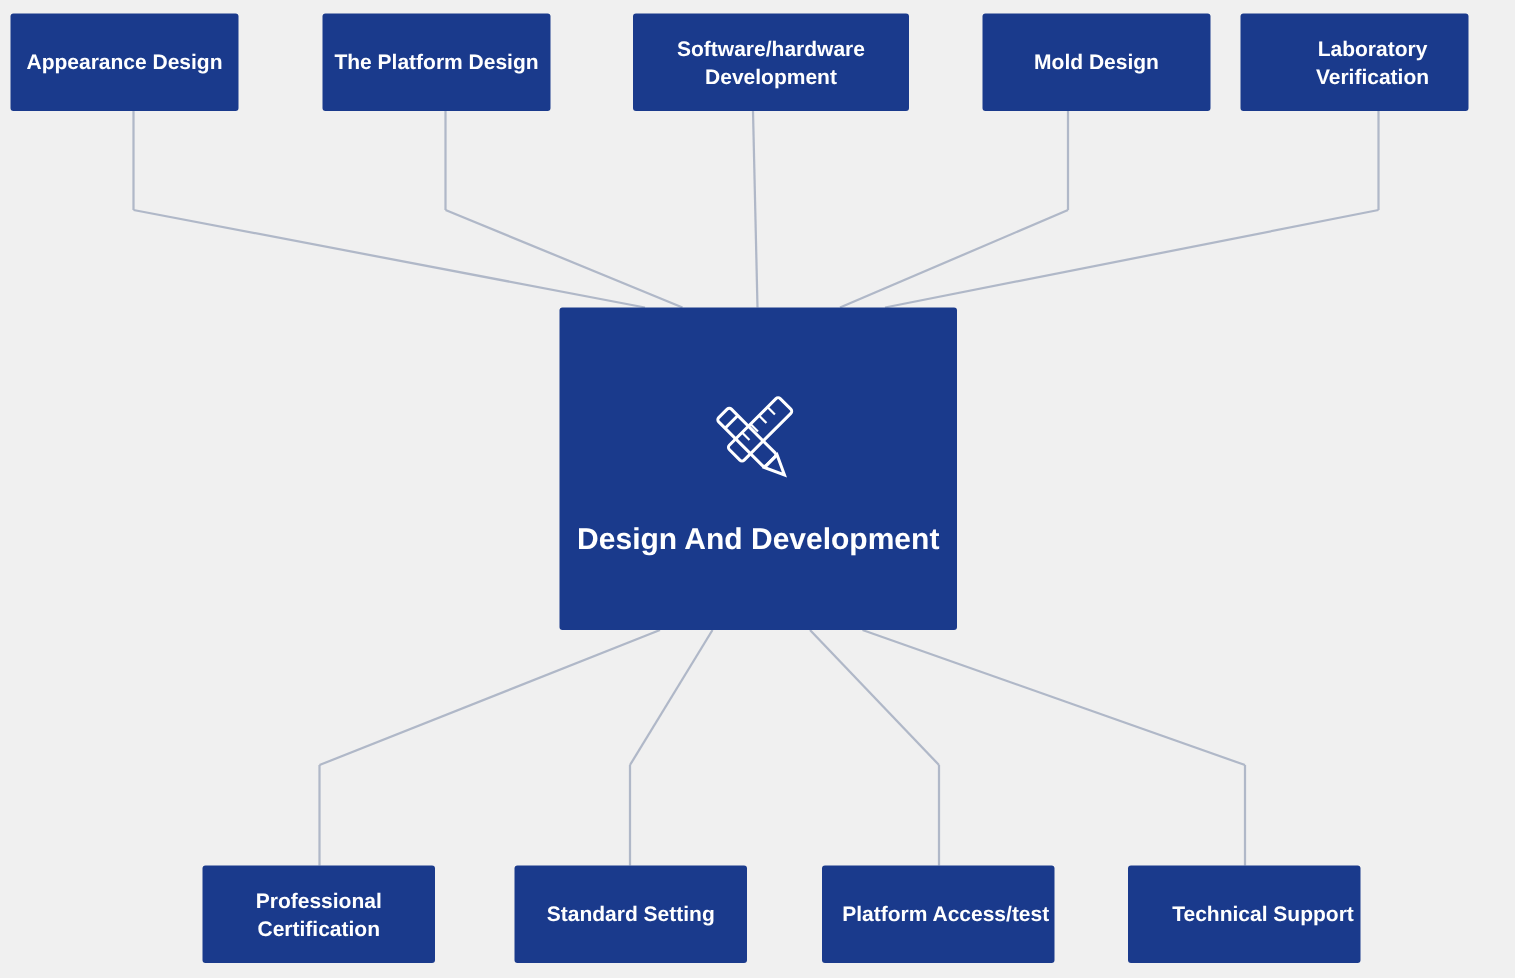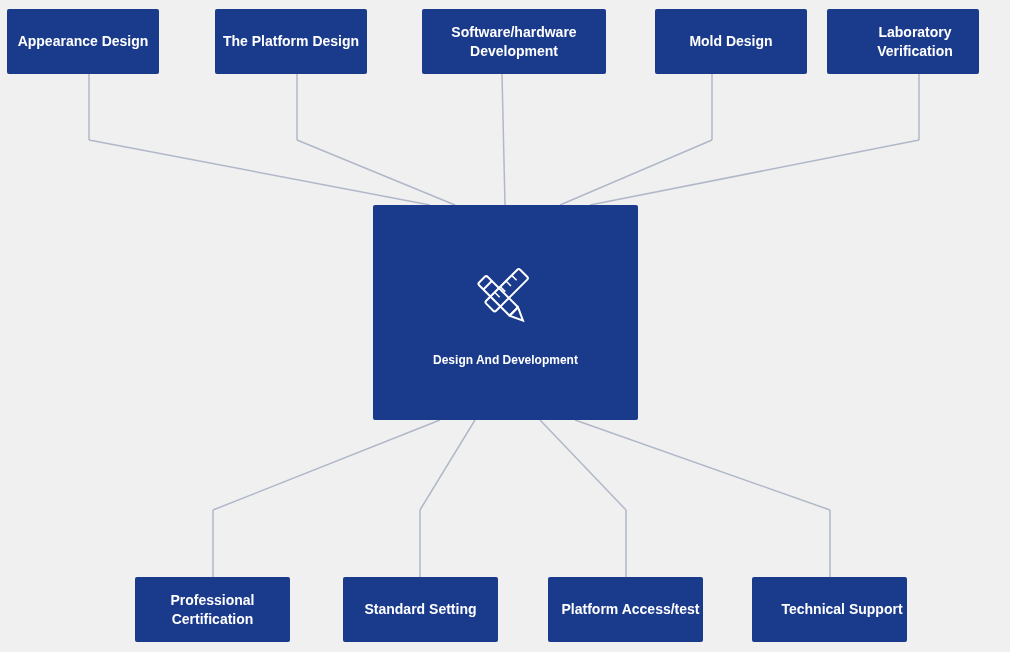--- a/index.html
+++ b/index.html
@@ -69,21 +69,21 @@
       height: 652px;
       pointer-events: none;
     }
 
     .center-icon {
       width: 80px;
       height: 80px;
     }
 
     .center-label {
-      font-size: 12px;
+      font-size: 20px;
       font-weight: bold;
       color: white;
     }
   </style>
 </head>
 <body>
 
 <svg class="lines">
 
   <line x1="89" y1="74" x2="89" y2="140" stroke="#b0b8c8" stroke-width="1.5"></line>

